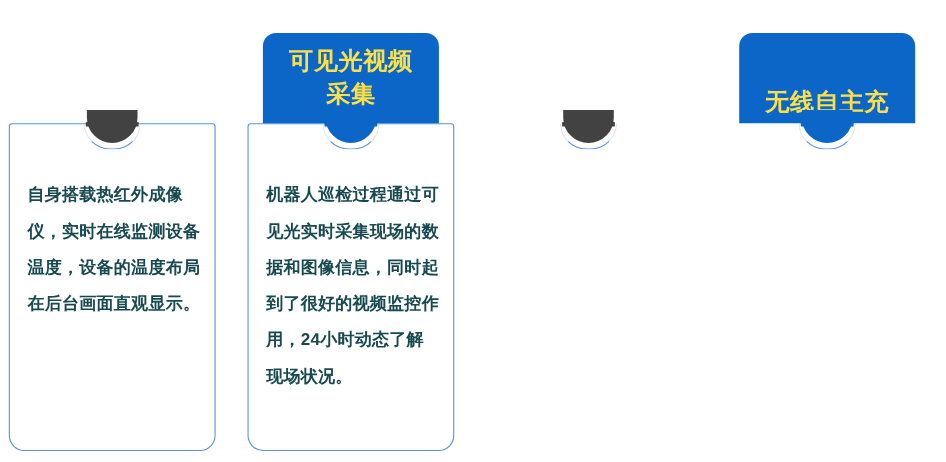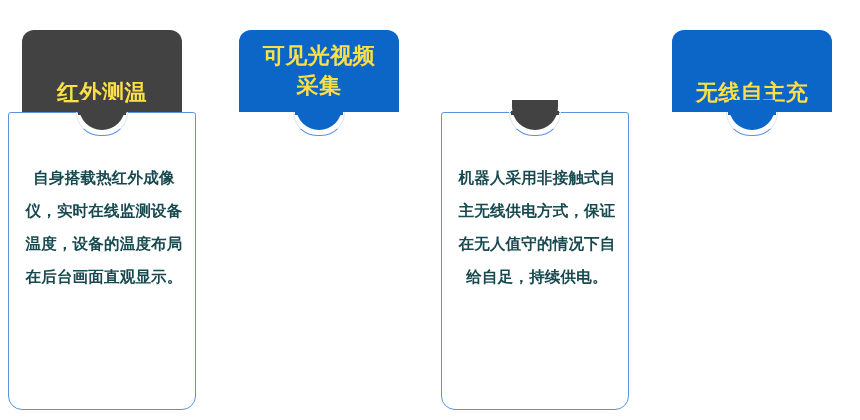--- a/index.html
+++ b/index.html
@@ -118,54 +118,51 @@
   .card-text {
     position: absolute;
     left: 16px;
     top: 48px;
     right: 12px;
     color: #17494f;
     font-size: 15.5px;
     font-weight: bold;
     line-height: 33px;
     letter-spacing: 0.2px;
-    text-align: center;
+    text-align: left;
   }
 </style>
 </head>
 <body>
 
 <div id="board">
 
   <div class="card" style="left:8px;">
     <div class="card-body">
       <div class="card-text">自身搭载热红外成像仪，实时在线监测设备温度，设备的温度布局在后台画面直观显示。</div>
     </div>
     <div class="notch-shadow"></div>
-    <div class="card-header dark">
-      <div class="header-title">红外测温</div>
-    </div>
     <div class="header-notch dark"></div>
     <div class="notch-cover dark"></div>
   </div>
 
   <div class="card" style="left:225px;">
+    <div class="card-body">
+      <div class="card-text">机器人巡检过程通过可见光实时采集现场的数据和图像信息，同时起到了很好的视频监控作用，24小时动态了解现场状况。</div>
+    </div>
     <div class="notch-shadow"></div>
     <div class="card-header blue two-line">
       <div class="header-title">可见光视频
 采集</div>
     </div>
     <div class="header-notch blue"></div>
     <div class="notch-cover blue"></div>
   </div>
 
   <div class="card" style="left:441px;">
-    <div class="card-body">
-      <div class="card-text">机器人采用非接触式自主无线供电方式，保证在无人值守的情况下自给自足，持续供电。</div>
-    </div>
     <div class="notch-shadow"></div>
     <div class="header-notch dark"></div>
     <div class="notch-cover dark"></div>
   </div>
 
   <div class="card" style="left:658px;">
     <div class="notch-shadow"></div>
     <div class="card-header blue">
       <div class="header-title">无线自主充</div>
     </div>

